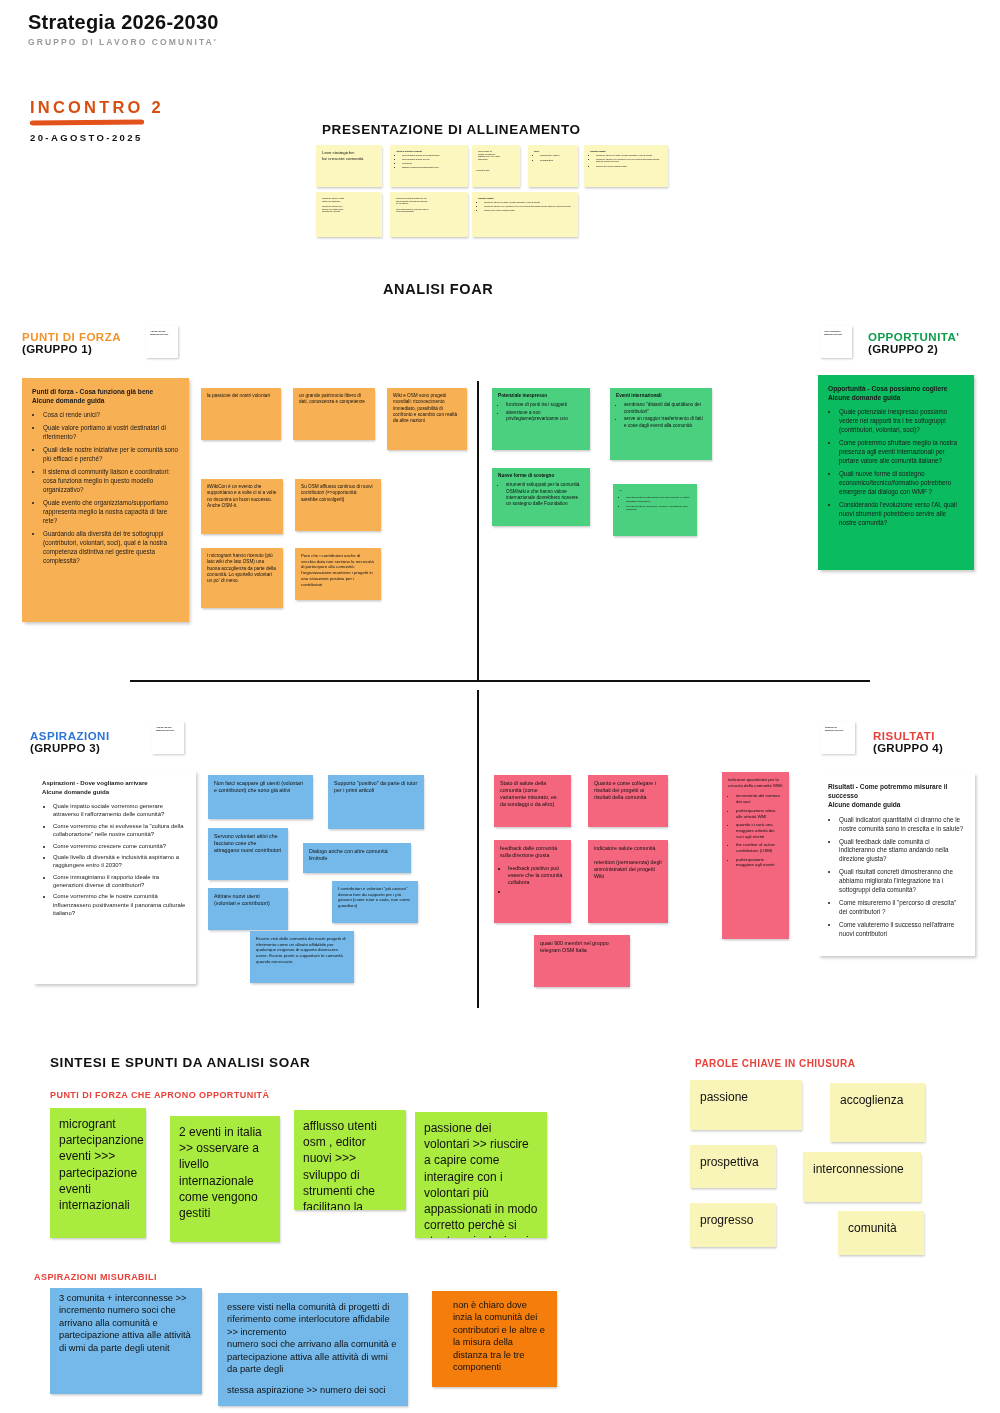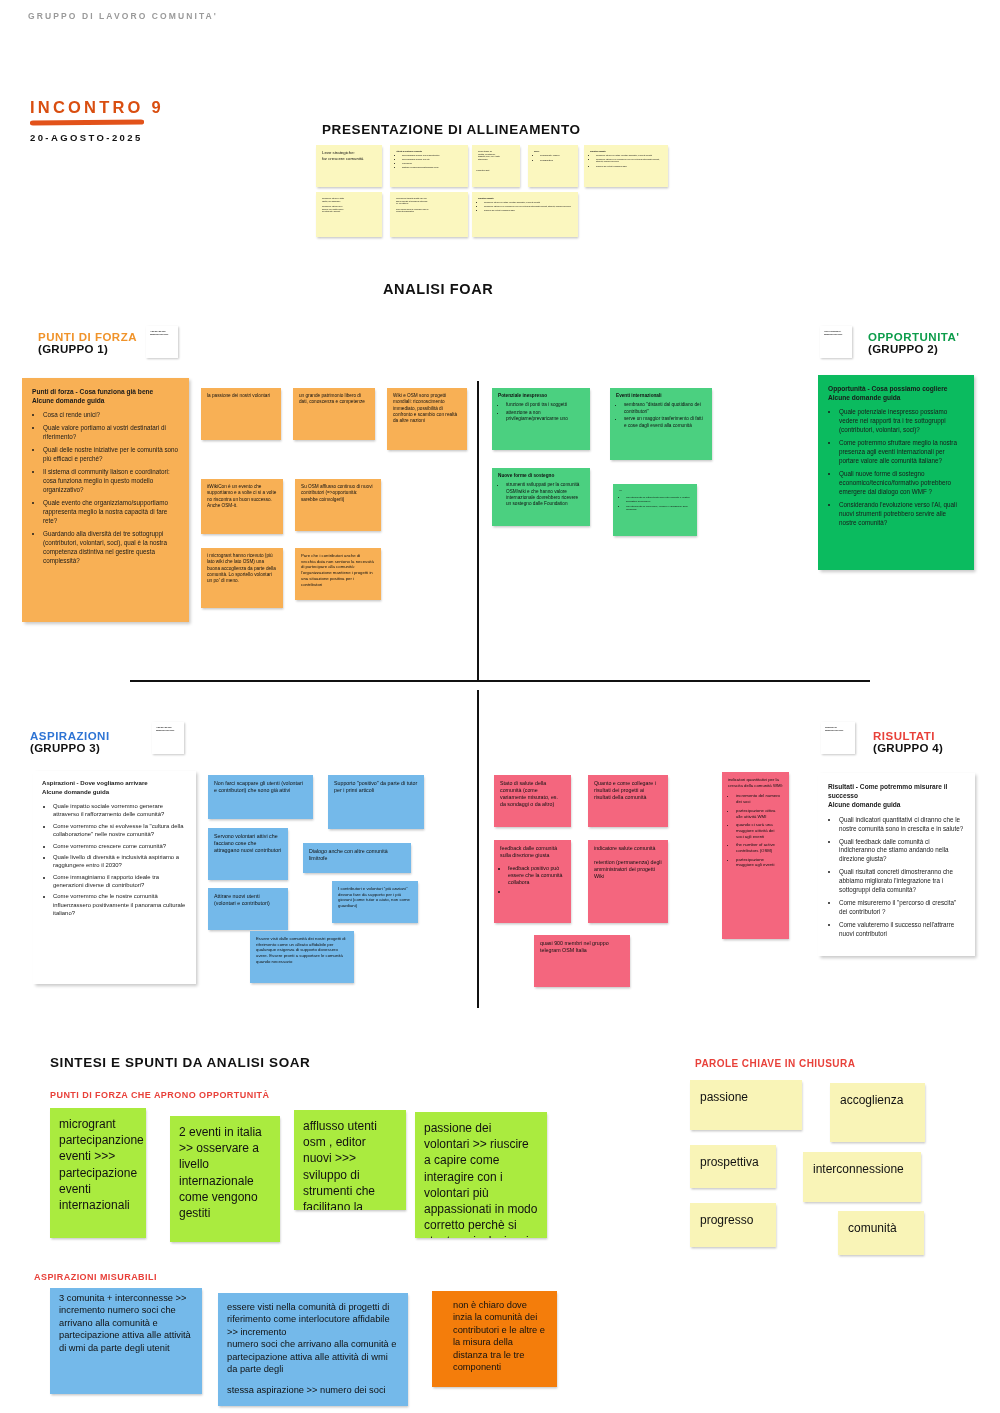--- a/index.html
+++ b/index.html
@@ -93,25 +93,26 @@
   .grp-label .l2 { font-weight:bold; font-size:11.5px; color:#111; letter-spacing:.3px; }
   .chip {
     position:absolute; box-shadow:1px 1.4px 2px rgba(0,0,0,.22);
   }
   .chip .ctext { font-size:2.4px; font-weight:bold; padding:4px 4px 0 4px; line-height:1.3; }
 </style>
 </head>
 <body>
 
 <div class="abs" id="header">
+  <div id="main-title">Strategia  2026-2030</div>
   <div id="main-subtitle">GRUPPO DI LAVORO COMUNITA'</div>
 </div>
 
 <div class="abs" id="incontro">
-  <div id="incontro-title">INCONTRO 9</div>
+  <div id="incontro-title">INCONTRO 2</div>
   <div id="incontro-rule"></div>
   <div id="incontro-date">20-AGOSTO-2025</div>
 </div>
 
 <div class="abs sec-head-black" style="left:322px; top:122px;">PRESENTAZIONE DI ALLINEAMENTO</div>
 
 <div class="note yellow" style="left:316px; top:145px; width:66px; height:42px;">
   <div class="body s4" style="white-space:pre-line">Leve strategiche:
 far crescere comunità</div>
 </div>
@@ -185,21 +186,21 @@
     </ul>
   </div>
 </div>
 
 <div class="abs sec-head-black" style="left:383px; top:281px; font-size:14.5px;">ANALISI FOAR</div>
 
 <div class="divider" style="left:477px; top:381px; width:1.6px; height:300px;"></div>
 <div class="divider" style="left:130px; top:680px; width:740px; height:1.6px;"></div>
 <div class="divider" style="left:477px; top:690px; width:1.6px; height:318px;"></div>
 
-<div class="abs grp-label" style="left:22px; top:331px;margin-left:16px;">
+<div class="abs grp-label" style="left:22px; top:331px;">
   <div class="l1" style="color:#f0932a;">PUNTI DI FORZA</div>
   <div class="l2">(GRUPPO 1)</div>
 </div>
 <div class="chip orange" style="left:146px; top:326px; width:32px; height:32px;">
   <div class="ctext" style="white-space:pre-line">ASPIRAZIONI
 QUESTIONARIO</div>
 </div>
 
 <div class="panel orange" style="left:22px; top:378px; width:167px; height:244px; background:#f8b055;">
   <div class="inner">

